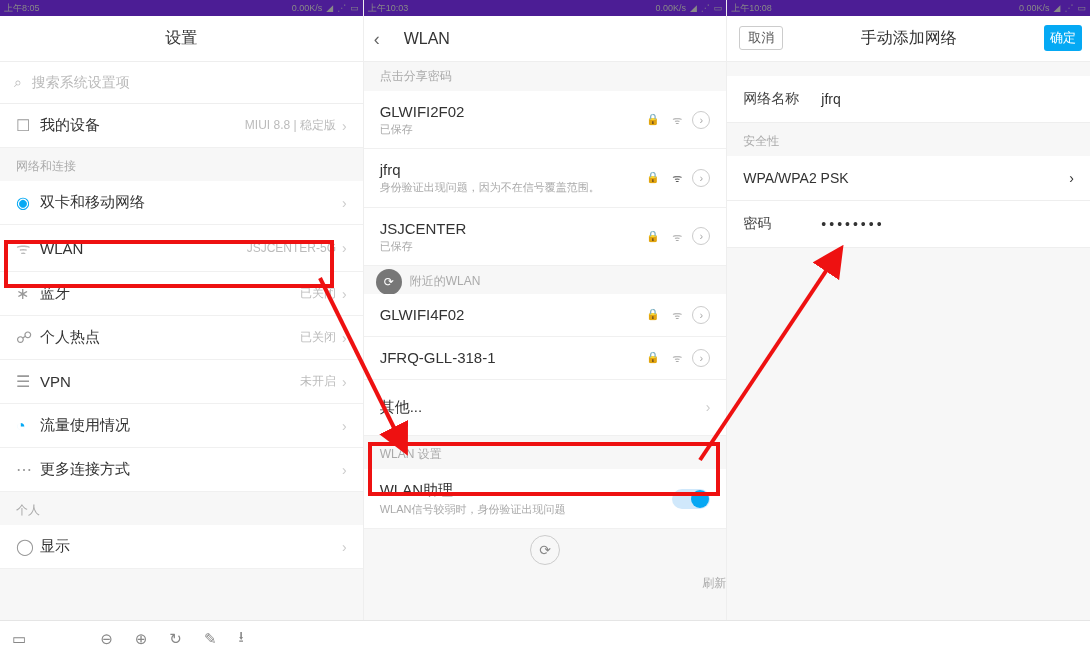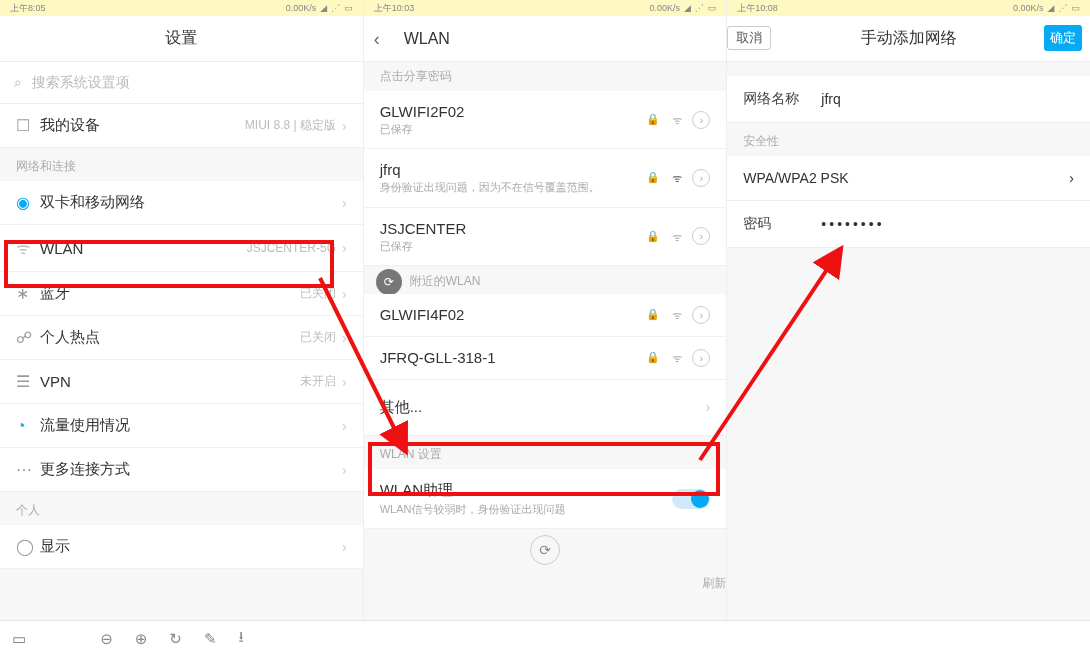--- a/index.html
+++ b/index.html
@@ -22,43 +22,43 @@
     border-right: 1px solid #eee;
     position: relative;
     overflow: hidden;
   }
   .screen:last-child { border-right: none; }
   .statusbar {
     height: 16px;
     display:flex;
     align-items:center;
     justify-content:space-between;
-    padding:0 10px;
+    padding:0 4px;
     font-size:9px;
     color:#888;
-    background:#fef9c3;
+    background:#4c1d95;
   }
   .statusbar .right { display:flex; gap:4px; align-items:center;}
   .header {
     height: 46px;
     display:flex;
     align-items:center;
     justify-content:center;
     position:relative;
     background:#fff;
     border-bottom:1px solid #eee;
     font-size:16px;
     color:#333;
   }
   .header .back {
     position:absolute; left:10px; top:50%; transform:translateY(-50%);
     font-size:18px; color:#666;
   }
   .header .left-btn {
-    position:absolute; left:0; top:10px;
+    position:absolute; left:12px; top:10px;
     font-size:13px; color:#555;
     border:1px solid #ccc; padding:2px 8px; border-radius:3px;
   }
   .header .right-btn {
     position:absolute; right:8px; top:9px;
     font-size:13px; color:#fff;
     background:#05a9f4; padding:4px 6px; border-radius:3px;
   }
   .searchbar {
     height:42px; background:#fff; display:flex; align-items:center;

